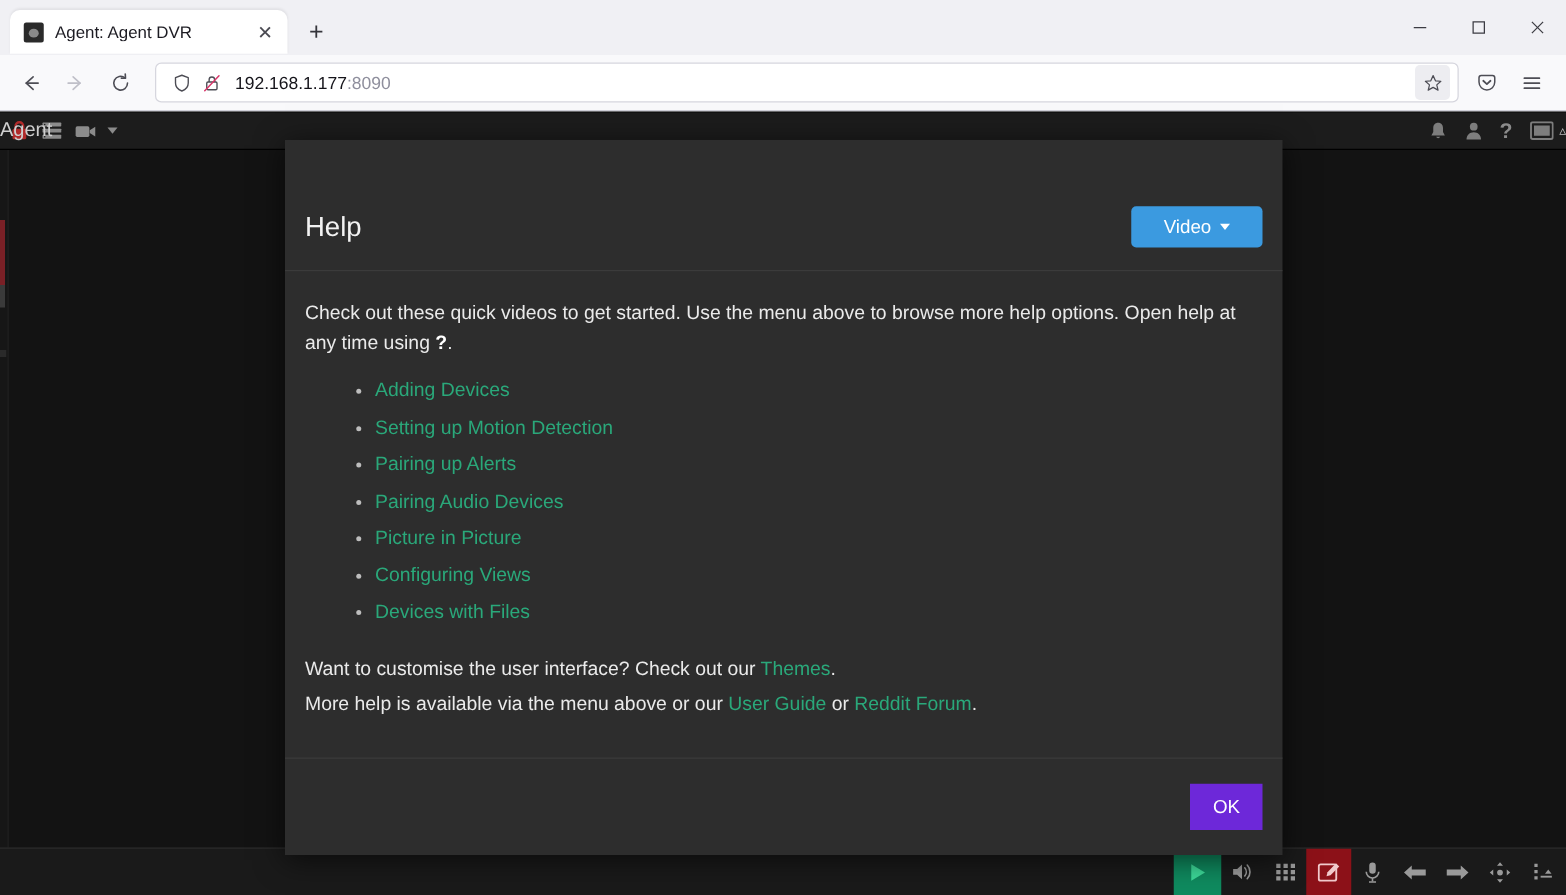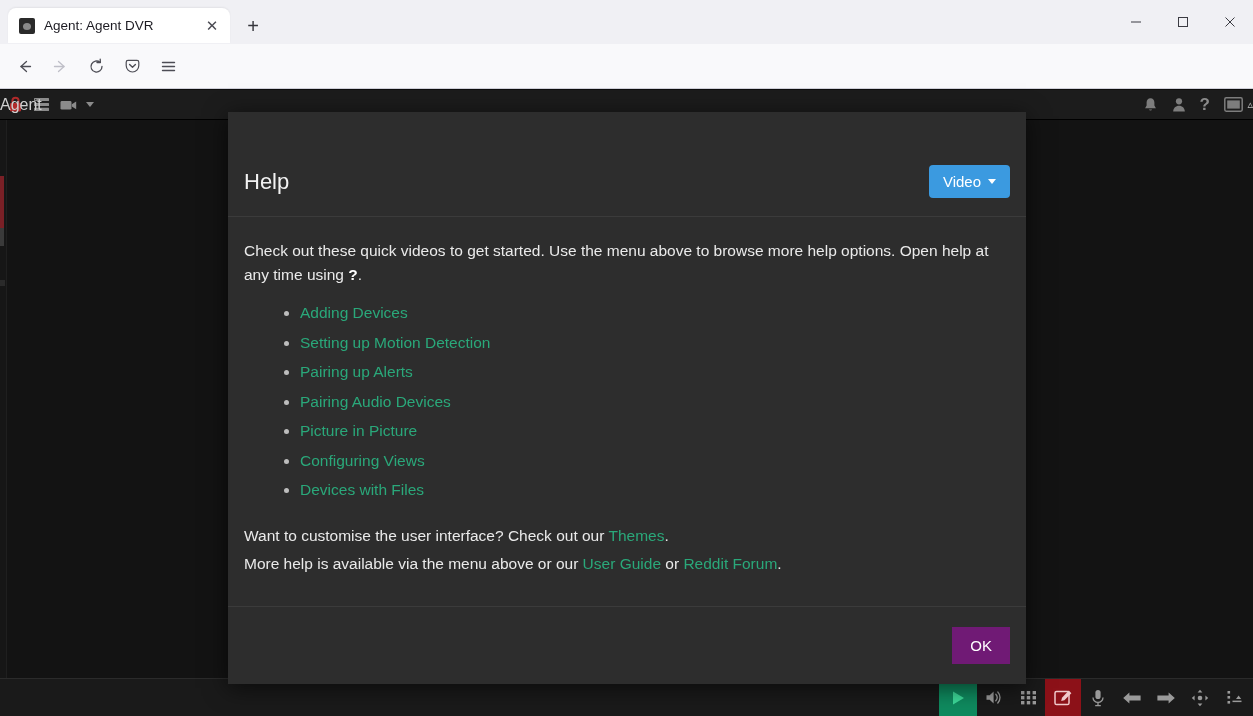--- a/index.html
+++ b/index.html
@@ -245,21 +245,21 @@
     color: #f2f2f2;
     font-weight: 400;
   }
   .btn-video {
     background: #3b9ae0;
     color: #ffffff;
     border: none;
     border-radius: 4px;
     font-size: 15px;
     font-family: "Liberation Sans", sans-serif;
-    padding: 8px 14px;
+    padding: 8px 26px;
     display: flex;
     align-items: center;
     gap: 7px;
     cursor: pointer;
   }
   .caret-down {
     width: 0; height: 0;
     border-left: 4px solid transparent;
     border-right: 4px solid transparent;
     border-top: 5px solid #ffffff;
@@ -293,21 +293,21 @@
   }
   .modal-footer {
     height: 78px;
     border-top: 1px solid #3b3b3b;
     display: flex;
     align-items: center;
     justify-content: flex-end;
     padding: 0 16px;
   }
   .btn-ok {
-    background: #701a75;
+    background: #6d28d9;
     color: #ffffff;
     border: none;
     border-radius: 0;
     font-size: 15px;
     font-family: "Liberation Sans", sans-serif;
     padding: 10px 18px;
     cursor: pointer;
   }
 </style>
 </head>
@@ -356,20 +356,40 @@
           <line x1="2.5" y1="8.5" x2="12" y2="8.5" stroke="currentColor" stroke-width="1.3" stroke-linecap="round"></line>
         </svg>
     </div>
     <div class="navicon">
       <svg width="17" height="17" viewBox="0 0 17 17">
           <path d="M14 8.5 A5.5 5.5 0 1 1 12 4.3" fill="none" stroke="currentColor" stroke-width="1.3" stroke-linecap="round"></path>
           <polyline points="12.2,1.2 12.4,4.6 9,4.5" fill="none" stroke="currentColor" stroke-width="1.3" stroke-linecap="round" stroke-linejoin="round"></polyline>
         </svg>
     </div>
 
+    <div class="urlbar">
+      <span class="navicon" style="width:20px;flex:0 0 20px;margin:0;">
+        <svg width="15" height="15" viewBox="0 0 15 15">
+            <path d="M7.5 1.2 L12.6 3.1 V7.4 C12.6 10.5 10.4 12.8 7.5 13.8 C4.6 12.8 2.4 10.5 2.4 7.4 V3.1 Z" fill="none" stroke="#4d4d55" stroke-width="1.1" stroke-linejoin="round"></path>
+          </svg>
+      </span>
+      <span class="navicon" style="width:20px;flex:0 0 20px;margin:0 0 0 4px;">
+        <svg width="15" height="15" viewBox="0 0 15 15">
+          <rect x="3.4" y="6.6" width="8.2" height="6.2" rx="1" fill="none" stroke="#4d4d55" stroke-width="1.1"></rect>
+          <path d="M5.3 6.6 V4.8 A2.2 2.2 0 0 1 9.7 4.8 V6.6" fill="none" stroke="#4d4d55" stroke-width="1.1"></path>
+          <line x1="1.8" y1="13.6" x2="13.2" y2="1.6" stroke="#d9386b" stroke-width="1.2" stroke-linecap="round"></line>
+        </svg>
+      </span>
+      <span class="url-text"><span>192.168.1.177</span><span class="url-port">:8090</span></span>
+      <span class="url-star">
+        <svg width="15" height="15" viewBox="0 0 16 16">
+            <path d="M8 1.6 L10 6 L14.6 6.4 L11.1 9.5 L12.2 14 L8 11.6 L3.8 14 L4.9 9.5 L1.4 6.4 L6 6 Z" fill="none" stroke="#4d4d55" stroke-width="1.05" stroke-linejoin="round"></path>
+          </svg>
+      </span>
+    </div>
 
     <div class="nav-right">
       <div class="navicon">
         <svg width="17" height="17" viewBox="0 0 17 17">
             <path d="M2.2 4.2 A1.8 1.8 0 0 1 4 2.4 H13 A1.8 1.8 0 0 1 14.8 4.2 V7.6 C14.8 11.3 11.9 14 8.5 14 C5.1 14 2.2 11.3 2.2 7.6 Z" fill="none" stroke="currentColor" stroke-width="1.2"></path>
             <polyline points="5.6,6.6 8.5,9.3 11.4,6.6" fill="none" stroke="currentColor" stroke-width="1.4" stroke-linecap="round" stroke-linejoin="round"></polyline>
           </svg>
       </div>
       <div class="navicon">
         <svg width="17" height="17" viewBox="0 0 17 17">

